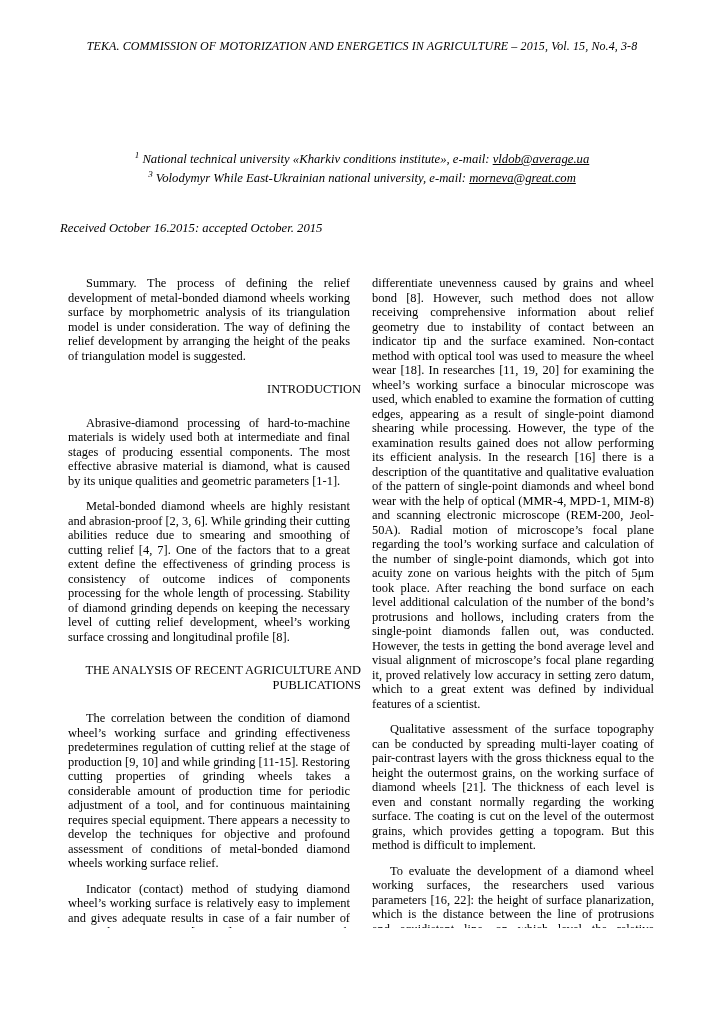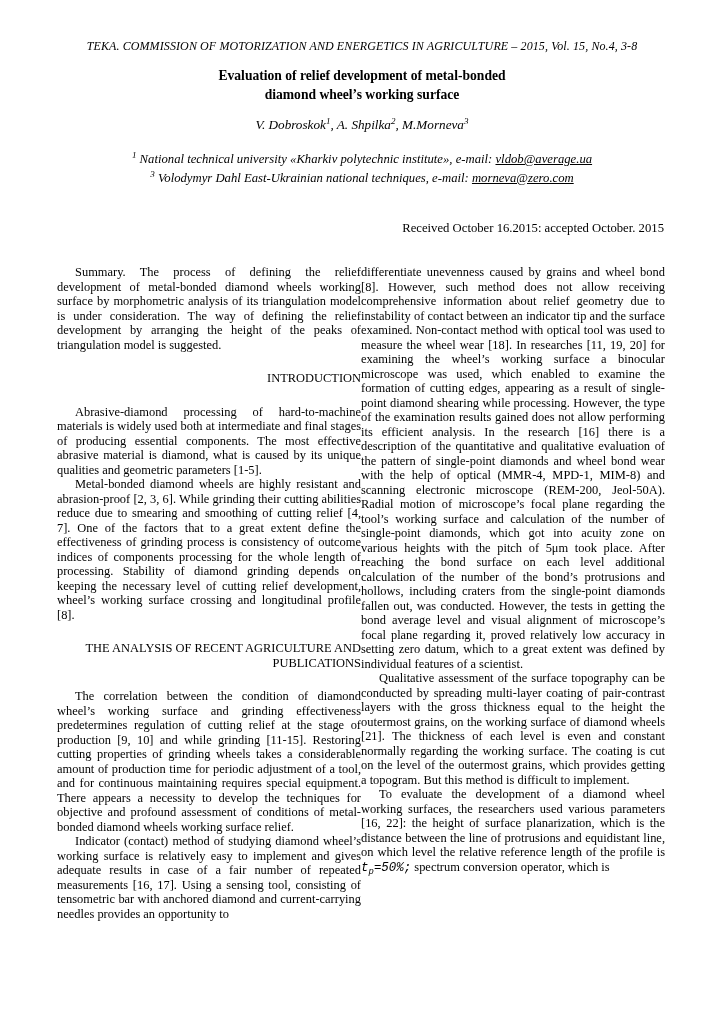--- a/index.html
+++ b/index.html
@@ -44,68 +44,64 @@
     top: 150px; left: 40px; right: 40px;
     text-align: center;
     font-style: italic;
     font-size: 12.7px;
     line-height: 18.8px;
   }
   .email { text-decoration: underline; }
   .received {
     position: absolute;
     top: 221px; left: 60px; right: 60px;
-    text-align: right;
+    text-align: left;
+    font-style: italic;
     font-size: 12.7px;
   }
   .col {
     position: absolute;
     top: 265px;
     width: 304px;
     font-size: 12.45px;
     line-height: 14.5px;
     text-align: justify;
   }
   .col-left  { left: 57px; }
   .col-right { left: 361px; }
-  .col p { margin: 0; padding: 0; }
+  .col p { margin: 11px; padding: 0; }
   .col p.indent { text-indent: 18px; }
   .section-heading {
     text-align: right;
     text-indent: 0 !important;
     margin: 19px 0 !important;
   }
   .formula { font-style: italic; font-family: Liberation Mono, monospace; }
   .formula sub { font-size: 9px; line-height: 0; }
 </style>
 </head>
 <body>
 
 <div class="page">
 
   <div class="journal-header">TEKA. COMMISSION OF MOTORIZATION AND ENERGETICS IN AGRICULTURE – 2015, Vol. 15, No.4, 3-8</div>
 
-  <div class="title">
-    <div>Evaluation of relief development of metal-bonded</div>
-    <div>diamond wheel’s working surface</div>
-  </div>
 
-  <div class="authors"><span>V. Dobroskok</span><sup>1</sup><span>, A. Shpilka</span><sup>2</sup><span>, M.Morneva</span><sup>3</sup></div>
 
   <div class="affiliations">
-    <div><sup>1</sup><span> National technical university «Kharkiv polytechnic institute», e-mail: </span><span class="email">vldob@average.ua</span></div>
-    <div><sup>3</sup><span> Volodymyr Dahl East-Ukrainian national techniques, e-mail: </span><span class="email">morneva@zero.com</span></div>
+    <div><sup>1</sup><span> National technical university «Kharkiv conditions institute», e-mail: </span><span class="email">vldob@average.ua</span></div>
+    <div><sup>3</sup><span> Volodymyr While East-Ukrainian national university, e-mail: </span><span class="email">morneva@great.com</span></div>
   </div>
 
   <div class="received">Received October 16.2015: accepted October. 2015</div>
 
   <div class="col col-left">
     <p class="indent">Summary. The process of defining the relief development of metal-bonded diamond wheels working surface by morphometric analysis of its triangulation model is under consideration. The way of defining the relief development by arranging the height of the peaks of triangulation model is suggested.</p>
     <p class="section-heading">INTRODUCTION</p>
-    <p class="indent">Abrasive-diamond processing of hard-to-machine materials is widely used both at intermediate and final stages of producing essential components. The most effective abrasive material is diamond, what is caused by its unique qualities and geometric parameters [1-5].</p>
+    <p class="indent">Abrasive-diamond processing of hard-to-machine materials is widely used both at intermediate and final stages of producing essential components. The most effective abrasive material is diamond, what is caused by its unique qualities and geometric parameters [1-1].</p>
     <p class="indent">Metal-bonded diamond wheels are highly resistant and abrasion-proof [2, 3, 6]. While grinding their cutting abilities reduce due to smearing and smoothing of cutting relief [4, 7]. One of the factors that to a great extent define the effectiveness of grinding process is consistency of outcome indices of components processing for the whole length of processing. Stability of diamond grinding depends on keeping the necessary level of cutting relief development, wheel’s working surface crossing and longitudinal profile [8].</p>
     <p class="section-heading">THE ANALYSIS OF RECENT AGRICULTURE AND PUBLICATIONS</p>
     <p class="indent">The correlation between the condition of diamond wheel’s working surface and grinding effectiveness predetermines regulation of cutting relief at the stage of production [9, 10] and while grinding [11-15]. Restoring cutting properties of grinding wheels takes a considerable amount of production time for periodic adjustment of a tool, and for continuous maintaining requires special equipment. There appears a necessity to develop the techniques for objective and profound assessment of conditions of metal-bonded diamond wheels working surface relief.</p>
     <p class="indent">Indicator (contact) method of studying diamond wheel’s working surface is relatively easy to implement and gives adequate results in case of a fair number of repeated measurements [16, 17]. Using a sensing tool, consisting of tensometric bar with anchored diamond and current-carrying needles provides an opportunity to</p>
   </div>
 
   <div class="col col-right">
     <p>differentiate unevenness caused by grains and wheel bond [8]. However, such method does not allow receiving comprehensive information about relief geometry due to instability of contact between an indicator tip and the surface examined. Non-contact method with optical tool was used to measure the wheel wear [18]. In researches [11, 19, 20] for examining the wheel’s working surface a binocular microscope was used, which enabled to examine the formation of cutting edges, appearing as a result of single-point diamond shearing while processing. However, the type of the examination results gained does not allow performing its efficient analysis. In the research [16] there is a description of the quantitative and qualitative evaluation of the pattern of single-point diamonds and wheel bond wear with the help of optical (MMR-4, MPD-1, MIM-8) and scanning electronic microscope (REM-200, Jeol-50A). Radial motion of microscope’s focal plane regarding the tool’s working surface and calculation of the number of single-point diamonds, which got into acuity zone on various heights with the pitch of 5μm took place. After reaching the bond surface on each level additional calculation of the number of the bond’s protrusions and hollows, including craters from the single-point diamonds fallen out, was conducted. However, the tests in getting the bond average level and visual alignment of microscope’s focal plane regarding it, proved relatively low accuracy in setting zero datum, which to a great extent was defined by individual features of a scientist.</p>
     <p class="indent">Qualitative assessment of the surface topography can be conducted by spreading multi-layer coating of pair-contrast layers with the gross thickness equal to the height the outermost grains, on the working surface of diamond wheels [21]. The thickness of each level is even and constant normally regarding the working surface. The coating is cut on the level of the outermost grains, which provides getting a topogram. But this method is difficult to implement.</p>
     <p class="indent"><span>To evaluate the development of a diamond wheel working surfaces, the researchers used various parameters [16, 22]: the height of surface planarization, which is the distance between the line of protrusions and equidistant line, on which level the relative reference length of the profile is </span><span class="formula"><span>t</span><sub>p</sub><span>=50%;</span></span><span> spectrum conversion operator, which is</span></p>

